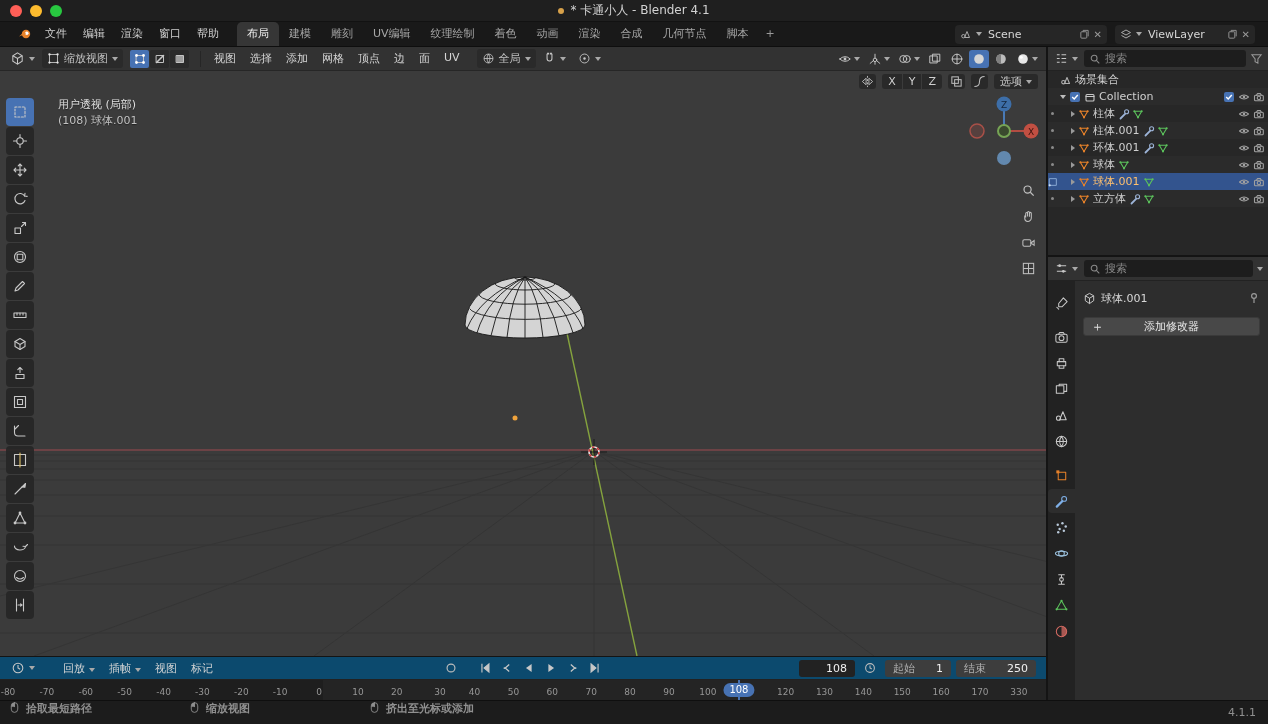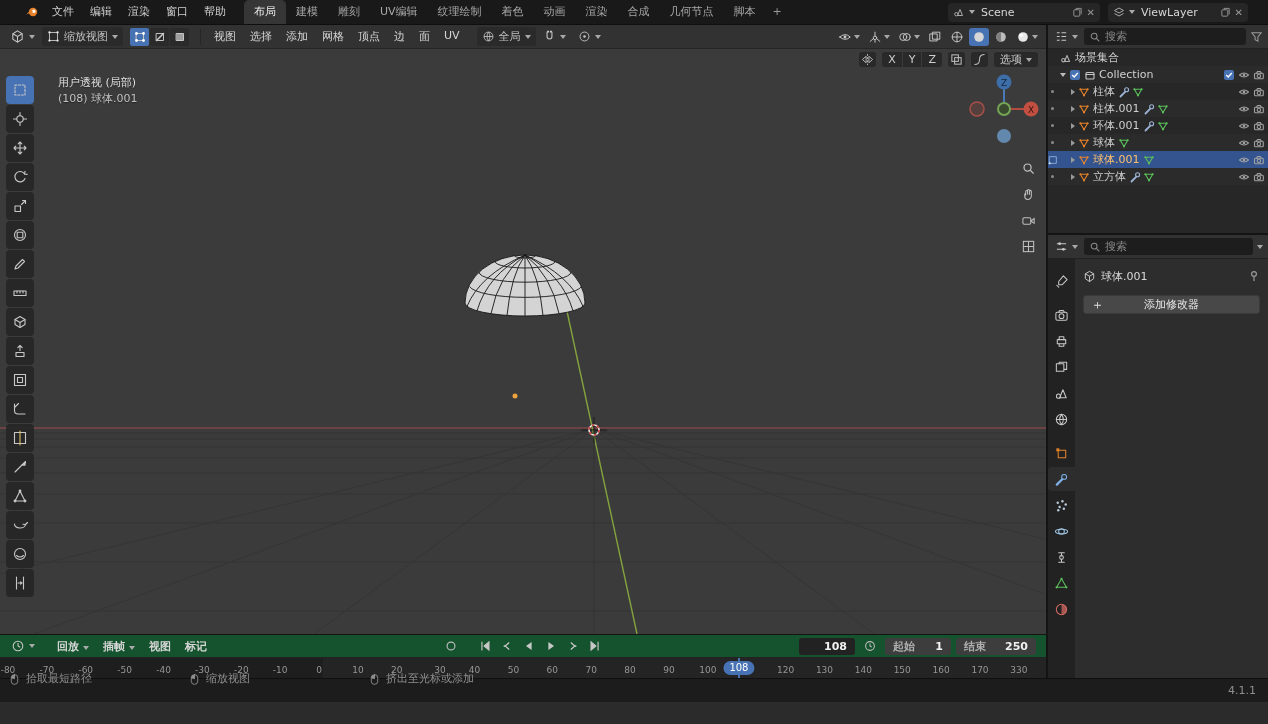--- a/index.html
+++ b/index.html
@@ -9,21 +9,21 @@
 
   
   .titlebar{height:22px;background:#1f1f1f;display:flex;align-items:center;justify-content:center;position:relative;border-bottom:1px solid #121212;}
   .traffic{position:absolute;left:10px;top:5px;display:flex;gap:8px;}
   .traffic span{width:12px;height:12px;border-radius:50%;display:block;}
   .t-red{background:#ff5f57}.t-yellow{background:#febc2e}.t-green{background:#28c840}
   .title{font-size:12px;color:#d2d2d2;display:flex;align-items:center;gap:6px;}
   .mod-dot{width:6px;height:6px;border-radius:50%;background:#d7a14a;display:inline-block;}
 
   
-  .topbar{height:25px;background:#191919;display:flex;align-items:center;padding:0 20px;border-bottom:1px solid #0e0e0e;}
+  .topbar{height:25px;background:#191919;display:flex;align-items:center;padding:0 13px;border-bottom:1px solid #0e0e0e;}
   .blender-logo{margin:0 4px;display:flex;align-items:center;}
   .menus{display:flex;}
   .menu-item{padding:0 8px;line-height:24px;color:#cfcfcf;}
   .ws-tabs{display:flex;margin-left:10px;align-self:flex-end;}
   .ws-tab{padding:4px 10px 5px;color:#a8a8a8;border-radius:5px 5px 0 0;line-height:15px;}
   .ws-tab.active{background:#363636;color:#f2f2f2;}
   .ws-add{color:#9a9a9a;padding:4px 7px 5px;}
   .topbar-right{margin-left:auto;display:flex;align-items:center;gap:8px;}
   .widget{display:flex;align-items:center;background:#262626;border-radius:4px;height:19px;padding:0 5px;gap:4px;width:152px;}
   .widget .wlabel{flex:1;color:#d6d6d6;padding-left:2px;}
@@ -94,45 +94,56 @@
   .prop-tab.active{background:#2d2d2d;border-radius:4px 0 0 4px;}
   .prop-tab.gap{margin-top:8px;}
   .prop-main{flex:1;padding:6px 8px;}
   .breadcrumb{display:flex;align-items:center;gap:5px;height:22px;color:#d8d8d8;}
   .breadcrumb .spacer{flex:1;}
   .add-mod-btn{margin-top:8px;height:19px;background:#484848;border:1px solid #3a3a3a;border-radius:3px;display:flex;align-items:center;justify-content:center;color:#e8e8e8;position:relative;}
   .add-mod-btn .plus{position:absolute;left:7px;color:#dcdcdc;font-size:13px;line-height:1;}
 
   
   .timeline{height:44px;display:flex;flex-direction:column;border-top:1px solid #141414;}
-  .tl-header{height:23px;background:#14532d;display:flex;align-items:center;padding:0 6px;gap:10px;position:relative;border-bottom:1px solid #222;font-weight:bold;}
+  .tl-header{height:23px;background:#0c4a6e;display:flex;align-items:center;padding:0 6px;gap:16px;position:relative;border-bottom:1px solid #222;}
   .transport{position:absolute;left:50%;transform:translateX(-50%);display:flex;align-items:center;gap:2px;}
   .tp-btn{width:20px;height:18px;display:flex;align-items:center;justify-content:center;border-radius:3px;}
   .autokey{margin-right:12px;}
   .tl-right{margin-left:auto;display:flex;align-items:center;gap:5px;margin-right:4px;}
   .fld{display:flex;align-items:center;background:#3d3d3d;border-radius:3px;height:17px;padding:0 8px;gap:8px;}
   .fld .flabel{color:#b0b0b0;}
   .fld .fval{color:#f0f0f0;margin-left:auto;}
   .fld.frame{background:#222;width:56px;justify-content:flex-end;color:#fff;}
   .tl-ruler{height:21px;background:#242424;position:relative;overflow:hidden;flex:1;}
   .tick{position:absolute;bottom:3px;transform:translateX(-50%);font-size:9px;color:#969696;}
   .range-dim{position:absolute;top:0;bottom:0;left:0;background:rgba(0,0,0,.14);}
   .ph-stem{position:absolute;top:0;bottom:0;width:2px;background:#4772b3;}
   .ph-badge{position:absolute;top:3px;transform:translateX(-50%);background:#4772b3;color:#fff;font-size:10px;line-height:14px;padding:0 6px;border-radius:8px;}
 
   
   .statusbar{height:24px;background:#1c1c1c;border-top:1px solid #0f0f0f;position:relative;display:flex;align-items:center;color:#909090;}
-  .hint{position:absolute;display:flex;gap:5px;align-items:flex-end;top:0;bottom:16px;}
+  .hint{position:absolute;display:flex;gap:5px;align-items:flex-start;top:0;bottom:10px;font-weight:bold;}
   .version{position:absolute;right:12px;top:5px;color:#8f8f8f;}
 </style>
 </head>
 <body>
 
 <div id="app">
 
+  <div class="titlebar">
+    <div class="traffic">
+      <span class="t-red"></span>
+      <span class="t-yellow"></span>
+      <span class="t-green"></span>
+    </div>
+    <div class="title">
+      <span class="mod-dot"></span>
+      <span>* 卡通小人 - Blender 4.1</span>
+    </div>
+  </div>
 
   <div class="topbar">
     <div class="blender-logo">
       <svg viewBox="0 0 16 16" width="16" height="16">
           <circle cx="9" cy="8" r="4.2" fill="#e8822a"></circle>
           <circle cx="9.8" cy="7.2" r="1.7" fill="#fff"></circle>
           <path d="M2 10.5L7 6l2 1.8z" fill="#e8822a"></path>
         </svg>
     </div>
     <div class="menus" id="topbar-menus">

